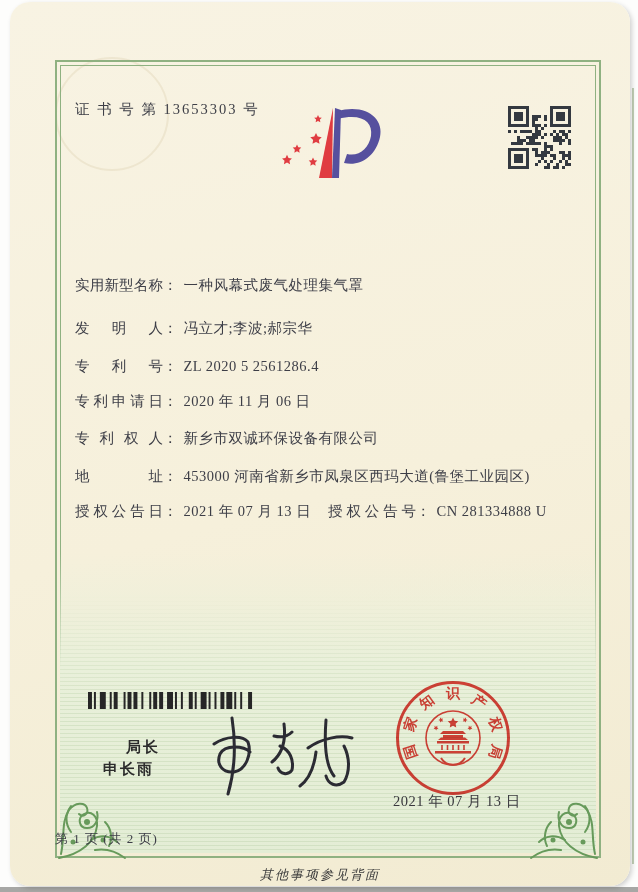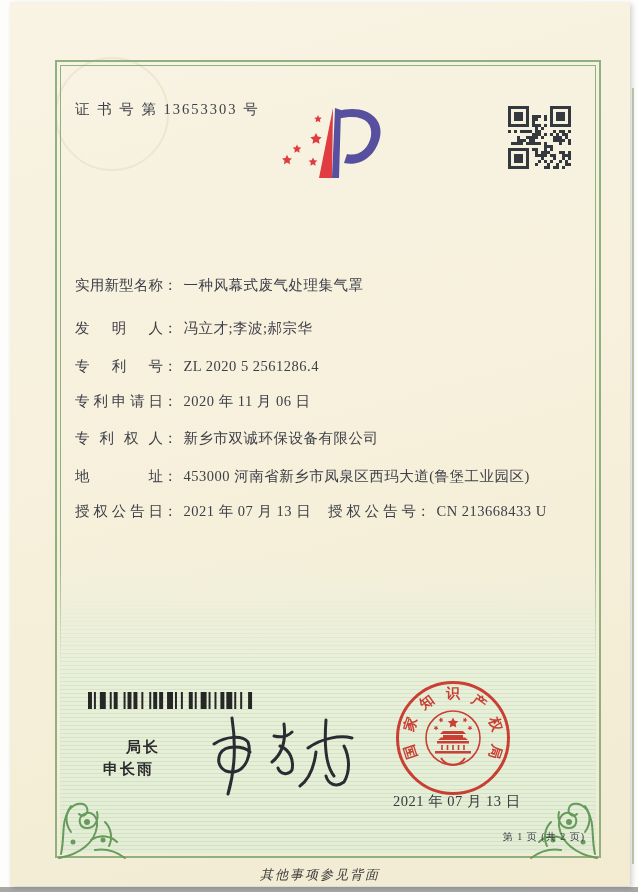--- a/index.html
+++ b/index.html
@@ -2,21 +2,21 @@
 <html><head>
 <meta charset="utf-8">
 <style>
   html,body{margin:0;padding:0;background:#ffffff;}
   .stage{position:relative;width:638px;height:892px;overflow:hidden;
          font-family:"Liberation Serif","DejaVu Serif",serif;background:#fdfdfc;}
   .scan-bottom{position:absolute;left:0;right:0;bottom:0;height:5px;background:#a7a7a5;}
   .scan-right{position:absolute;top:88px;bottom:28px;right:4px;width:2px;background:#c2cfb6;}
   .paper{position:absolute;left:10px;top:2px;width:620px;height:884px;
          background:linear-gradient(165deg,#f8f3e3 0%,#f6f0db 55%,#f2ebd2 100%);
-         box-shadow:2px 2px 5px rgba(0,0,0,0.18);}
+         box-shadow:2px 2px 5px rgba(0,0,0,0.18);border-radius:20px;}
   .watermark-circle{position:absolute;left:45px;top:55px;width:110px;height:110px;border-radius:50%;
          border:2px solid rgba(205,185,145,0.22);}
   
   .frame{position:absolute;left:45px;top:58px;width:542px;height:794px;border:2px solid #8fb181;}
   .frame-inner{position:absolute;inset:3px;border:1px solid #8fb181;}
   .green-zone{position:absolute;left:3px;right:3px;bottom:3px;height:300px;
          background:linear-gradient(180deg,rgba(231,239,217,0) 0%, #e9f0da 38%, #e3edd5 100%);}
   .green-lines{position:absolute;left:3px;right:3px;bottom:3px;height:260px;
          background:repeating-linear-gradient(180deg,rgba(145,180,125,0.20) 0 1px,rgba(0,0,0,0) 1px 4px);
          -webkit-mask-image:linear-gradient(180deg,transparent 0,#000 40%);
@@ -47,22 +47,22 @@
         font-size:15px;font-weight:700;color:#2d2d2d;letter-spacing:2px;}
   .signature{position:absolute;left:182px;top:700px;width:165px;height:100px;}
   
   .seal{position:absolute;left:386px;top:679px;width:114px;height:114px;mix-blend-mode:multiply;}
   .seal-ring{position:absolute;inset:0;border-radius:50%;border:3px solid #e2443e;}
   .seal-char{position:absolute;left:50%;top:50%;width:16px;height:16px;margin:-8px 0 0 -8px;
         color:#e2443e;font-size:14px;font-weight:bold;text-align:center;line-height:16px;}
   .seal-emblem{position:absolute;left:50%;top:50%;width:72px;height:72px;margin:-36px 0 0 -36px;}
   .seal-date{position:absolute;left:383px;top:790px;width:150px;font-size:14.5px;color:#38383d;
         letter-spacing:0.5px;white-space:nowrap;}
-  .page-footer{position:absolute;left:45px;top:828px;width:530px;text-align:right;
-        font-size:10px;color:#3d3e47;letter-spacing:1px;}
+  .page-footer{position:absolute;left:45px;top:828px;width:530px;text-align:left;
+        font-size:13px;color:#3d3e47;letter-spacing:1px;}
   .back-note{position:absolute;left:45px;top:864px;width:530px;text-align:center;
         font-size:13px;color:#3c3c3c;letter-spacing:2px;font-style:italic;}
   svg{display:block;}
 </style>
 </head>
 <body>
 
 <div class="stage">
   <div class="scan-bottom"></div>
   <div class="scan-right"></div>
@@ -397,21 +397,21 @@
           <span>告</span>
           <span>日</span>
         </span><span class="colon">：</span><span class="fvalue">2021 年 07 月 13 日</span>
       <span class="grant2">
         <span class="jlabel">
             <span>授</span>
             <span>权</span>
             <span>公</span>
             <span>告</span>
             <span>号</span>
-          </span><span class="colon">：</span><span class="fvalue">CN 213668433 U</span>
+          </span><span class="colon">：</span><span class="fvalue">CN 281334888 U</span>
       </span>
     </div>
 
 
     <div class="barcode">
       <svg id="bcsvg" width="168" height="17" viewBox="0 0 168 17">
           <rect x="0" y="0" width="3.9529411764705884" height="17" fill="#262626"></rect>
           <rect x="5.929411764705883" y="0" width="1.9764705882352942" height="17" fill="#262626"></rect>
           <rect x="11.858823529411765" y="0" width="5.929411764705883" height="17" fill="#262626"></rect>
           <rect x="21.741176470588236" y="0" width="1.9764705882352942" height="17" fill="#262626"></rect>

